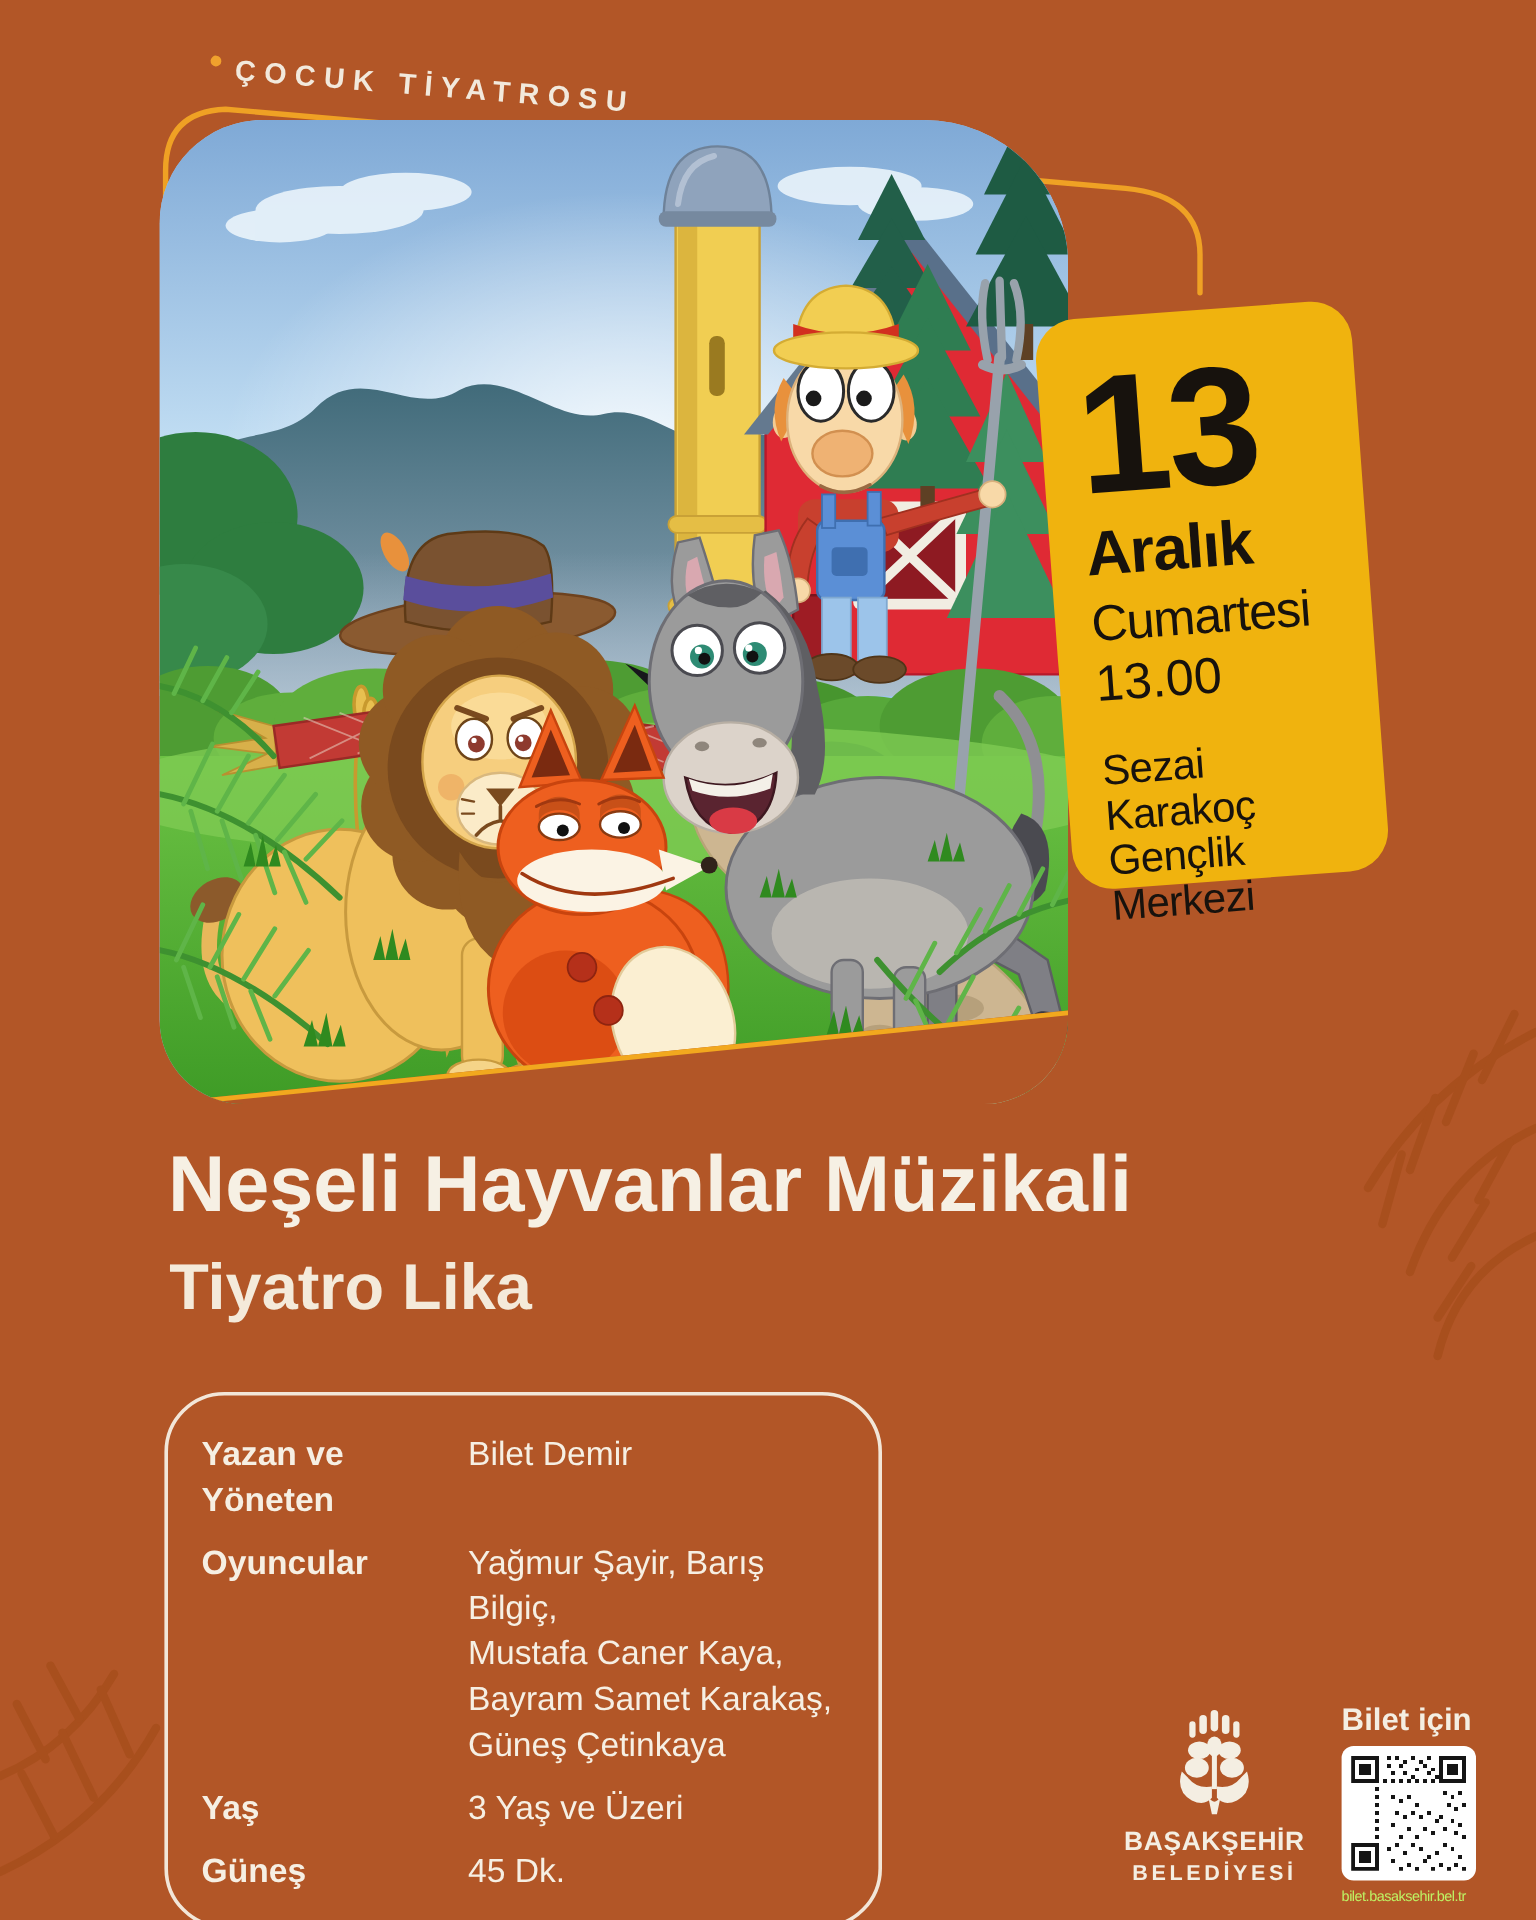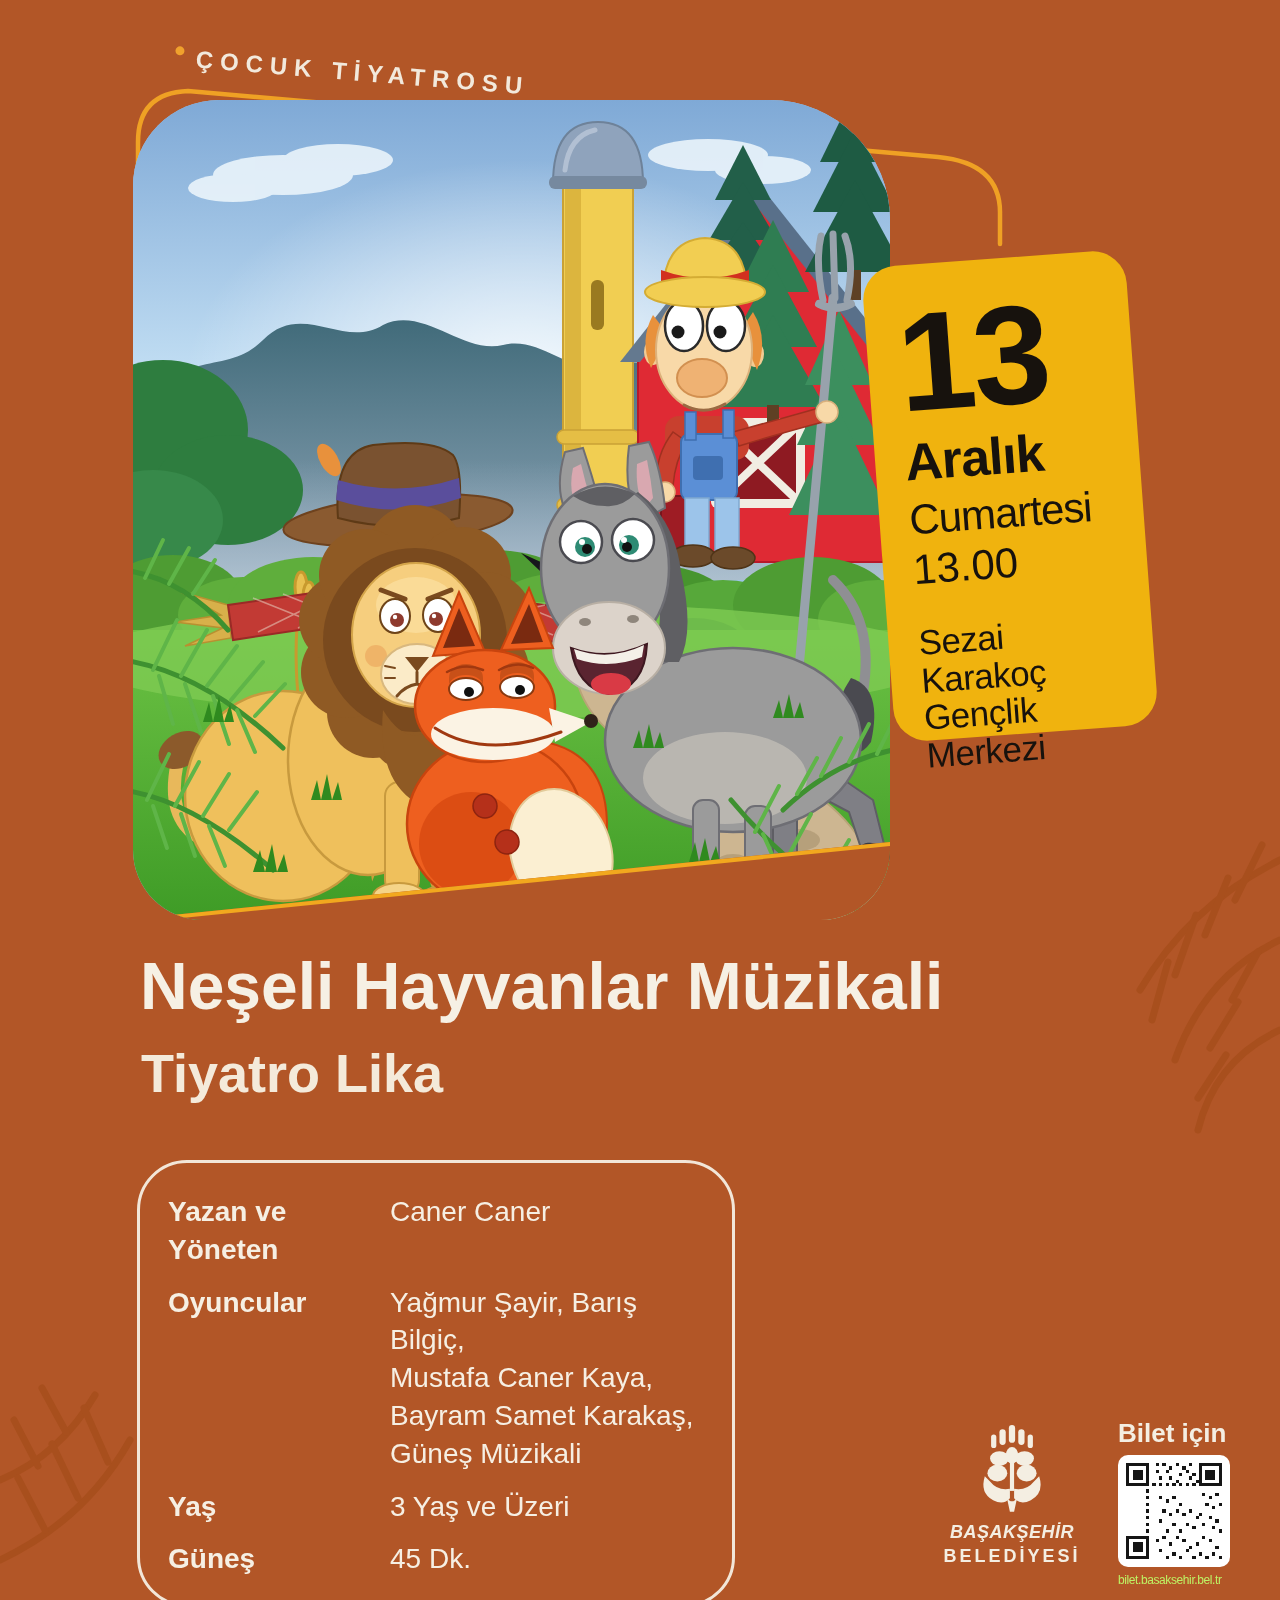--- a/index.html
+++ b/index.html
@@ -62,21 +62,21 @@
     padding:30px 26px 26px 28px;box-sizing:border-box;
     color:#F6EFE3;
   }
   .credit-row{display:flex;margin-bottom:15px;}
   .credit-row:last-child{margin-bottom:0;}
   .credit-label{width:222px;flex:none;font-weight:bold;font-size:28px;line-height:1.35;}
   .credit-value{font-size:28px;line-height:1.35;}
   
   .muni{position:absolute;left:932px;top:1424px;width:160px;z-index:4;text-align:center;color:#F4EEE2;}
   .muni .wheat{display:block;margin:0 auto;}
-  .muni .m1{font-size:18px;font-weight:bold;letter-spacing:0.5px;margin-top:6px;font-style:italic;}
+  .muni .m1{font-size:22px;font-weight:bold;letter-spacing:0.5px;margin-top:6px;}
   .muni .m2{font-size:18px;font-weight:bold;letter-spacing:3px;margin-top:3px;}
   .ticket{position:absolute;left:1118px;top:1418px;z-index:4;color:#F4EEE2;}
   .ticket .blabel{font-size:26px;font-weight:bold;margin-bottom:6px;}
   .qr{width:112px;height:112px;background:#FFFFFF;border-radius:10px;padding:8px;box-sizing:border-box;}
   .ticket .burl{font-size:12px;letter-spacing:-0.4px;margin-top:6px;color:#bef264;}
 </style>
 </head>
 <body>
 
 <svg id="bg-leaves" width="1280" height="1600" viewBox="0 0 1280 1600">
@@ -474,30 +474,30 @@
   </div>
 </div>
 
 <div class="title">Neşeli Hayvanlar Müzikali</div>
 <div class="company">Tiyatro Lika</div>
 
 <div class="credits">
   <div class="credit-row">
     <div class="credit-label">Yazan ve Yöneten</div>
     <div class="credit-value">
-      <div>Caner Caner</div>
+      <div>Bilet Demir</div>
     </div>
   </div>
   <div class="credit-row">
     <div class="credit-label">Oyuncular</div>
     <div class="credit-value">
       <div>Yağmur Şayir, Barış Bilgiç,</div>
       <div>Mustafa Caner Kaya,</div>
       <div>Bayram Samet Karakaş,</div>
-      <div>Güneş Müzikali</div>
+      <div>Güneş Çetinkaya</div>
     </div>
   </div>
   <div class="credit-row">
     <div class="credit-label">Yaş</div>
     <div class="credit-value">
       <div>3 Yaş ve Üzeri</div>
     </div>
   </div>
   <div class="credit-row">
     <div class="credit-label">Güneş</div>

